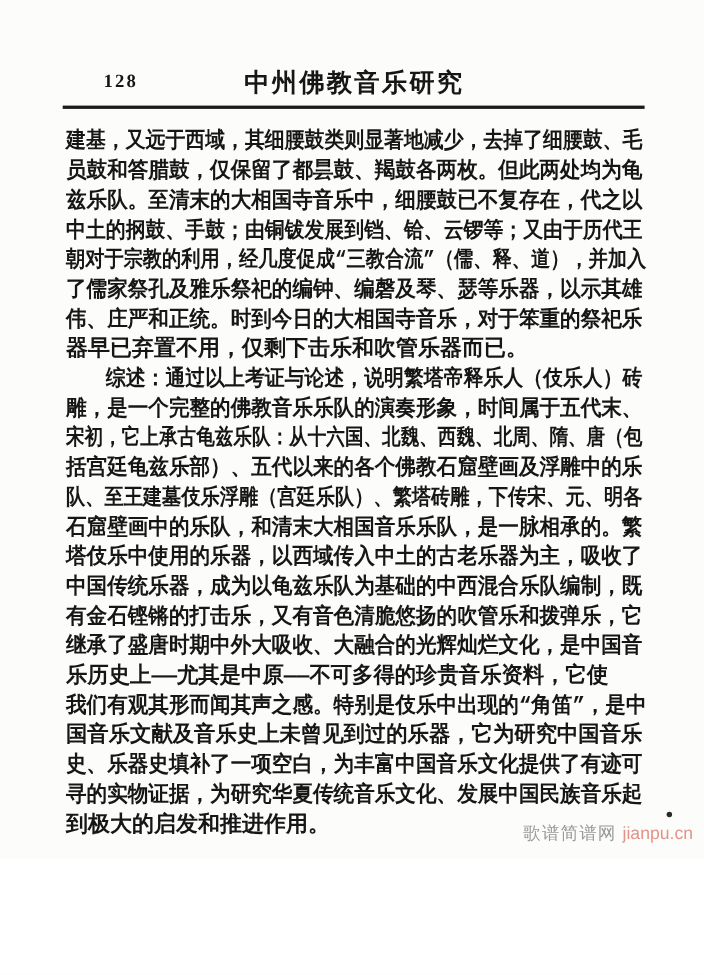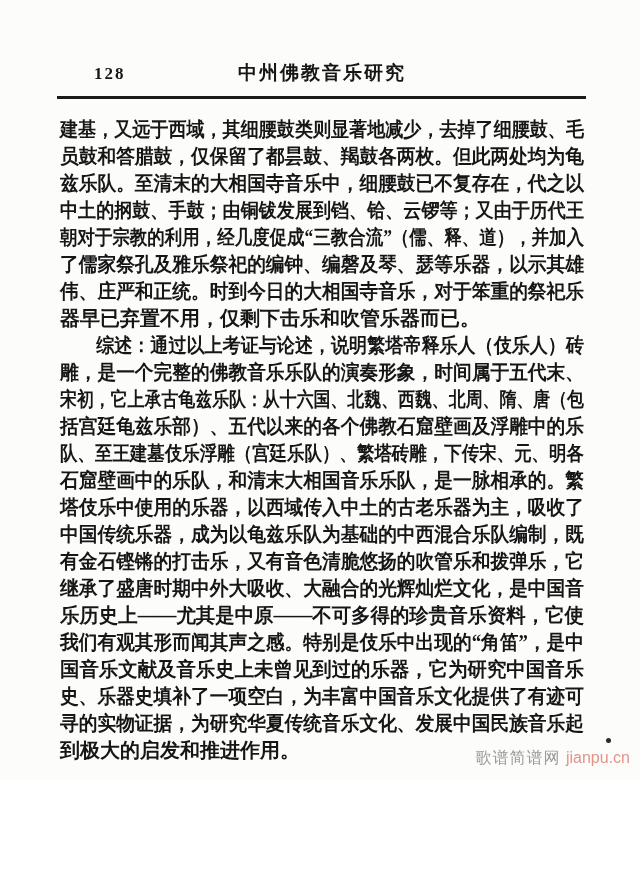--- a/index.html
+++ b/index.html
@@ -18,35 +18,36 @@
     left: 94px; top: 64px;
     font-size: 17px;
     letter-spacing: 2px;
     font-weight: 600;
   }
   .header-title {
     position: absolute;
     left: 60px; top: 60px;
     width: 524px;
     text-align: center;
-    font-size: 19px;
+    font-size: 23px;
     letter-spacing: 2px;
     font-weight: 700;
   }
   .header-rule {
     position: absolute;
     left: 57px; top: 96px;
     width: 529px; height: 3px;
     background: #1b1b1b;
   }
   
   .body-text {
     position: absolute;
     left: 60px; top: 116px;
     width: 524px;
+    font-family: Liberation Mono, monospace;
   }
   .tline {
     height: 27px;
     line-height: 27px;
     font-size: 20px;
     font-weight: 600;
     white-space: nowrap;
   }
   
   .footer-date {

